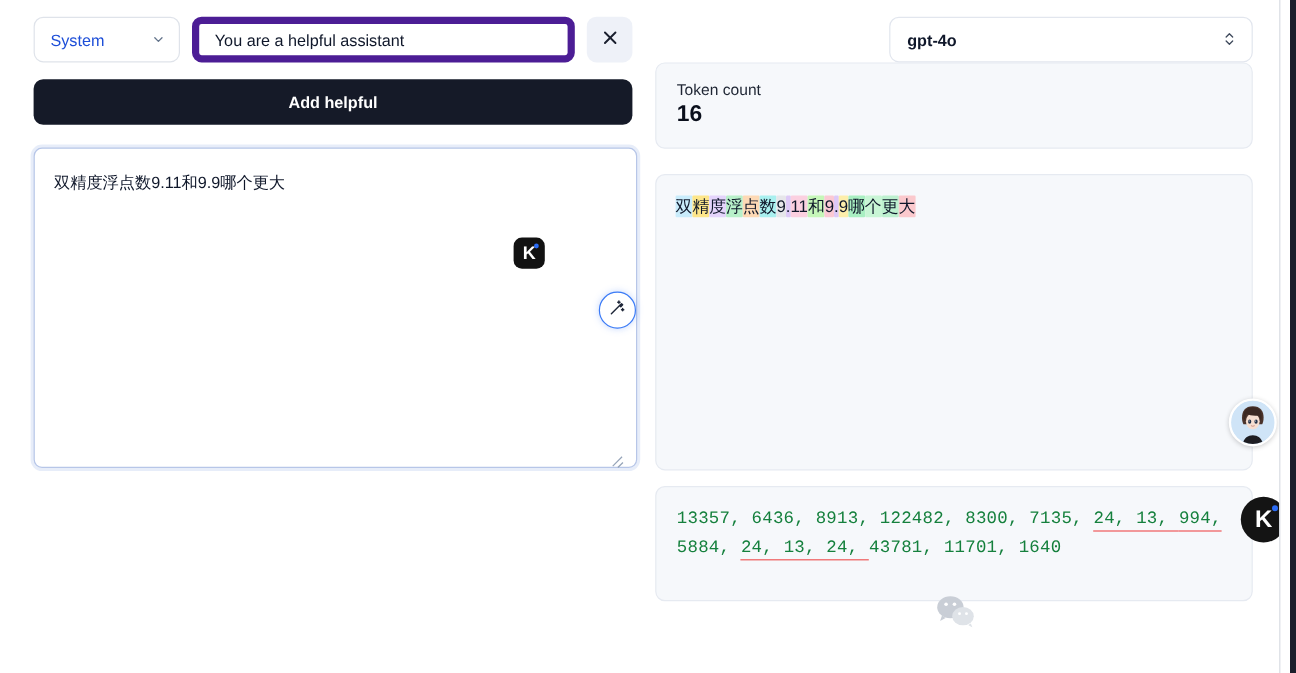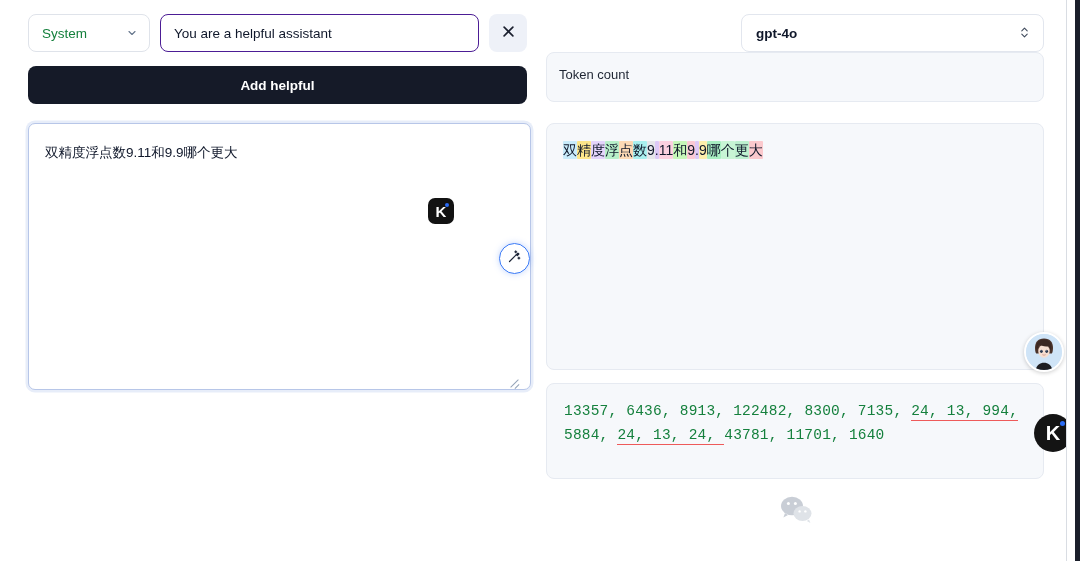--- a/index.html
+++ b/index.html
@@ -75,32 +75,32 @@
     width: 122px;
     height: 38px;
     border: 1px solid #dfe3ea;
     border-radius: 8px;
     background: #ffffff;
     display: flex;
     align-items: center;
     justify-content: space-between;
     padding: 0 11px 0 13px;
     font-size: 13.5px;
-    color: #15803d;
+    color: #1d4ed8;
     cursor: pointer;
   }
   .chev {
     color: #64748b;
     display: inline-flex;
   }
 
   .content-input {
     flex: 1;
     height: 38px;
-    border: 1px solid #4c1d95;
+    border: 6px solid #4c1d95;
     border-radius: 8px;
     background: #ffffff;
     padding: 0 13px;
     font-family: "Liberation Sans", sans-serif;
     font-size: 13.5px;
     color: #0f172a;
     outline: none;
   }
   .content-input::placeholder { color: #9aa6bb; }
 
@@ -234,21 +234,21 @@
   }
   .updown { color: #3f4a5c; font-size: 13px; line-height: 1; }
 
   .card {
     background: #f6f8fb;
     border: 1px solid #e6eaf1;
     border-radius: 8px;
   }
 
   .token-count-card {
-    padding: 14px 12px 16px;
+    padding: 14px 17px 16px;
     margin-bottom: 21px;
   }
   .tc-label {
     font-size: 13px;
     color: #1e2533;
     margin-bottom: 3px;
   }
   .tc-value {
     font-size: 19px;
     font-weight: bold;
@@ -410,20 +410,21 @@
       <span class="updown">
         <svg width="13" height="15" viewBox="0 0 24 24" fill="none" stroke="currentColor" stroke-width="2" stroke-linecap="round" stroke-linejoin="round">
             <polyline points="7 9 12 4 17 9"></polyline>
             <polyline points="7 15 12 20 17 15"></polyline>
           </svg>
       </span>
     </div>
 
     <div class="card token-count-card">
       <div class="tc-label">Token count</div>
+      <div class="tc-value">16</div>
     </div>
 
     <div class="card tokens-card">
       <div class="token-text" id="token-text"><span style="background: rgb(201, 236, 251);">双</span><span style="background: rgb(253, 230, 138);">精</span><span style="background: rgb(228, 212, 251);">度</span><span style="background: rgb(184, 240, 201);">浮</span><span style="background: rgb(253, 217, 181);">点</span><span style="background: rgb(169, 240, 239);">数</span><span style="background: rgb(230, 230, 234);">9</span><span style="background: rgb(221, 201, 247);">.</span><span style="background: rgb(251, 208, 224);">11</span><span style="background: rgb(198, 247, 185);">和</span><span style="background: rgb(251, 201, 212);">9</span><span style="background: rgb(221, 201, 247);">.</span><span style="background: rgb(253, 238, 171);">9</span><span style="background: rgb(169, 239, 194);">哪</span><span style="background: rgb(200, 245, 213);">个</span><span style="background: rgb(189, 240, 207);">更</span><span style="background: rgb(251, 201, 205);">大</span></div>
     </div>
 
     <div class="card ids-card">
       <div class="ids-text" id="ids-text"><span>13357, </span><span>6436, </span><span>8913, </span><span>122482, </span><span>8300, </span><span>7135, </span><span class="ul">24, 13, </span><span class="ul">994, </span><span>5884, </span><span class="ul">24, 13, 24, </span><span>43781, </span><span>11701, </span><span>1640</span></div>
     </div>
   </div>

